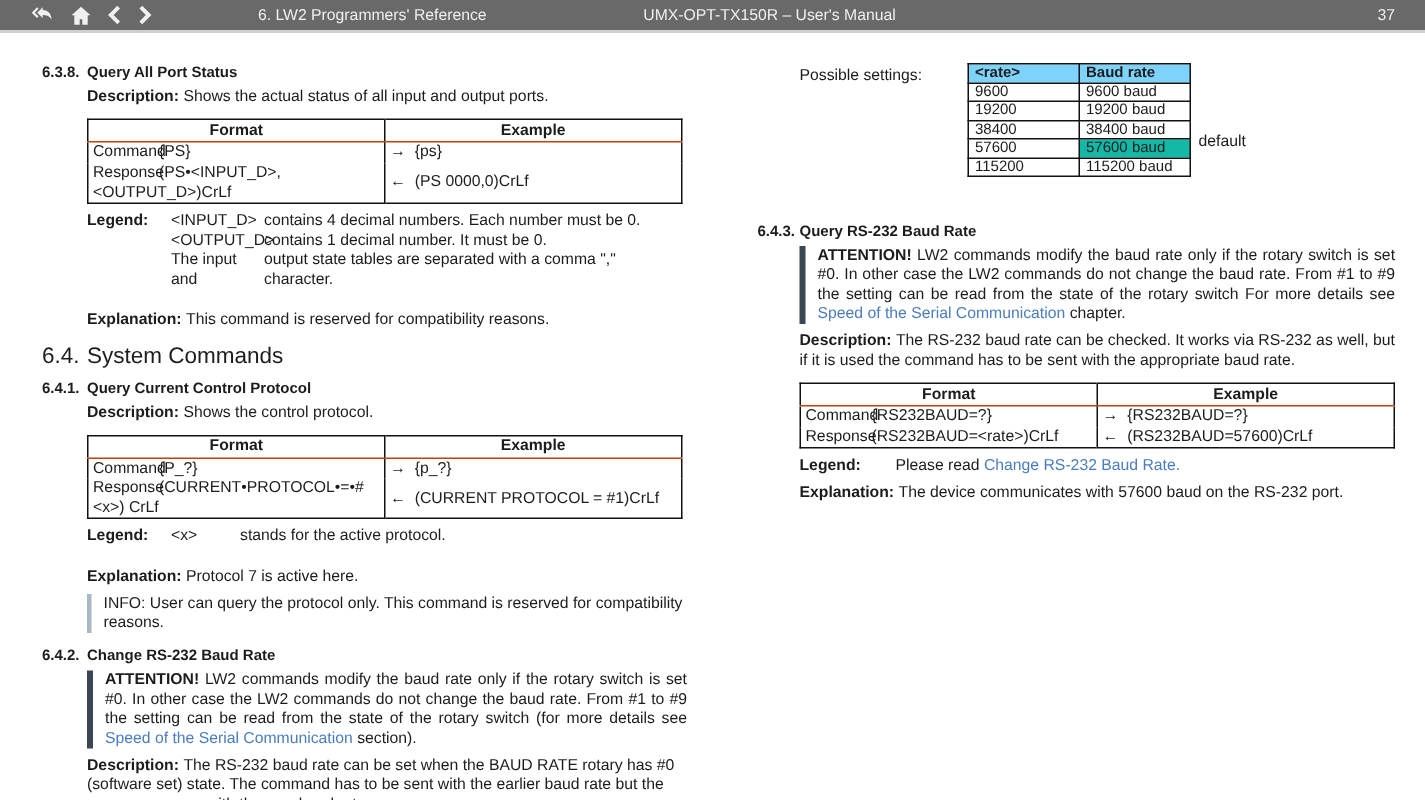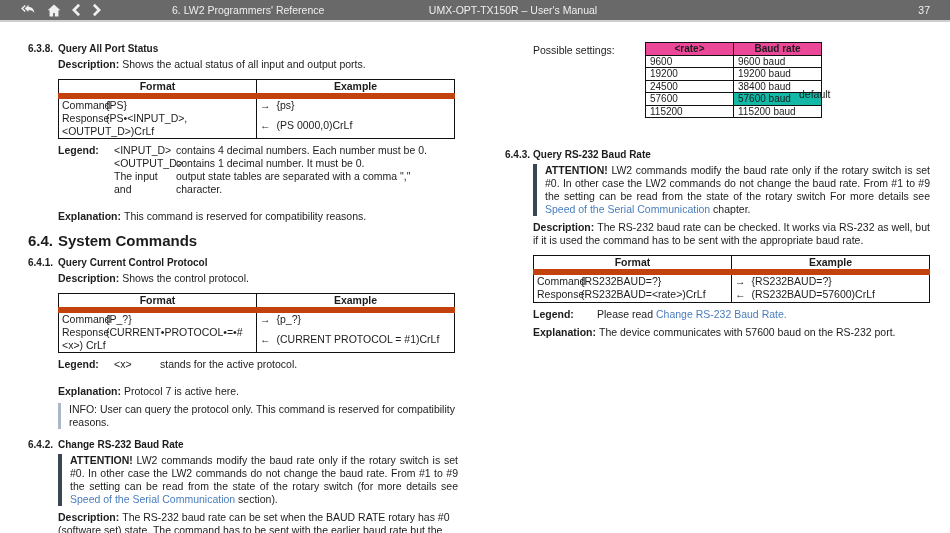--- a/index.html
+++ b/index.html
@@ -16,28 +16,28 @@
   
   .col { position:absolute; top:42px; font-size:10.5px; line-height:13px; }
   .col-left  { left:28px;  width:430px; }
   .col-right { left:505px; width:425px; }
   .ind { margin-left:30px; }
   .col-right .ind { margin-left:28px; }
   
   .h3 { display:flex; font-weight:bold; font-size:10px; margin-top:0; }
   .h3 .num { width:30px; flex-shrink:0; }
   .col-right .h3 .num { width:28px; }
-  .h2 { display:flex; font-weight:bold; font-size:15px; line-height:18px; }
+  .h2 { display:flex; font-weight:normal; font-size:15px; line-height:18px; }
   .h2 .num { width:30px; flex-shrink:0; }
   b.lbl { margin-right:3px; }
   .desc { margin-top:3px; }
   .expl { margin-top:14px; }
   
   table.cmd { border-collapse:collapse; border:1.5px solid #111; width:397px; margin-top:8px; }
-  table.cmd th { border-bottom:6px solid #c2410c; font-size:10.5px; font-weight:bold;
+  table.cmd th { border-bottom:1px solid #c2410c; font-size:10.5px; font-weight:bold;
     text-align:center; height:15px; }
   table.cmd th:first-child, table.cmd td:first-child { border-right:1px solid #111; width:50%; }
   table.cmd td { padding:0 3px; height:14px; font-size:10.5px; vertical-align:middle; }
   .rowlabel { display:inline-block; width:44px; }
   .arr { display:inline-block; margin-right:6px; }
   
   .legend-grid { display:grid; grid-template-columns:56px 62px 1fr; margin-top:5px; }
   .legend-grid2 { display:grid; grid-template-columns:56px 46px 1fr; margin-top:5px; }
   .legend-line { margin-top:5px; display:grid; grid-template-columns:64px 1fr; }
   
@@ -46,21 +46,21 @@
   .att { display:flex; margin-top:3px; }
   .att .bar { width:4px; background:#3a4654; margin-right:8px; flex-shrink:0; }
   .att .txt { text-align:justify; }
   a.link { color:#4a7dbd; text-decoration:none; cursor:pointer; }
   
   .settings-area { position:relative; min-height:70px; }
   .ps-label { position:absolute; left:0; top:2px; }
   table.settings { border-collapse:collapse; border:1.5px solid #111; position:absolute; left:112px; top:0; }
   table.settings th, table.settings td { border:1px solid #111; font-size:10px;
     padding:0 4px; height:11.6px; line-height:11.5px; text-align:left; }
-  table.settings th { background:#ec4899; font-weight:bold; text-align:center; width:88px; }
+  table.settings th { background:#7dd3fc; font-weight:bold; width:74px; }
   td.hl { background:#14b8a6; }
   .default-note { position:absolute; left:266px; top:46px; } .mt5{margin-top:5px;} .mt36{margin-top:36px;}
   .h64 { margin-top:9px; } .h641 { margin-top:6px; } .h642 { margin-top:9px; }
 </style>
 </head>
 <body>
 
 <div class="toolbar">
   <div class="tb-icons">
     <span class="ic">
@@ -215,21 +215,21 @@
         </tr>
         <tr>
           <td>9600</td>
           <td>9600 baud</td>
         </tr>
         <tr>
           <td>19200</td>
           <td>19200 baud</td>
         </tr>
         <tr>
-          <td>24500</td>
+          <td>38400</td>
           <td>38400 baud</td>
         </tr>
         <tr>
           <td>57600</td>
           <td class="hl">57600 baud</td>
         </tr>
         <tr>
           <td>115200</td>
           <td>115200 baud</td>
         </tr>

